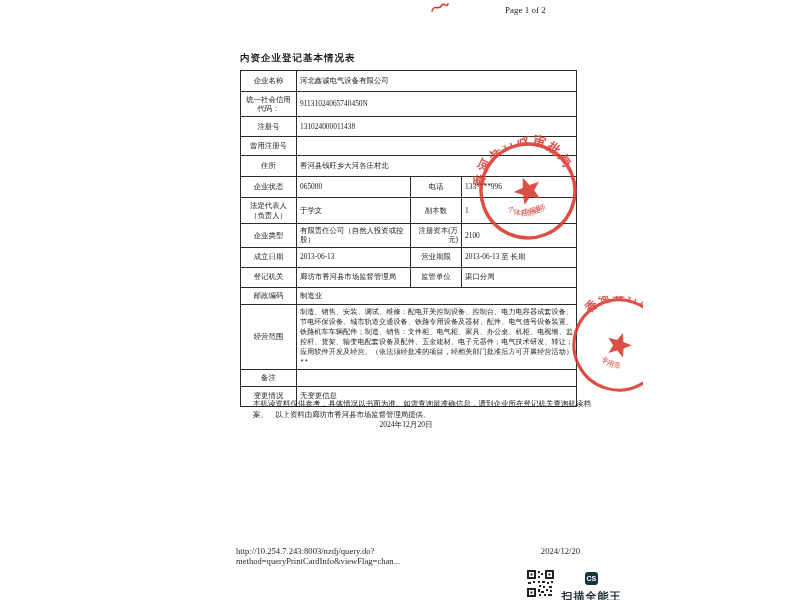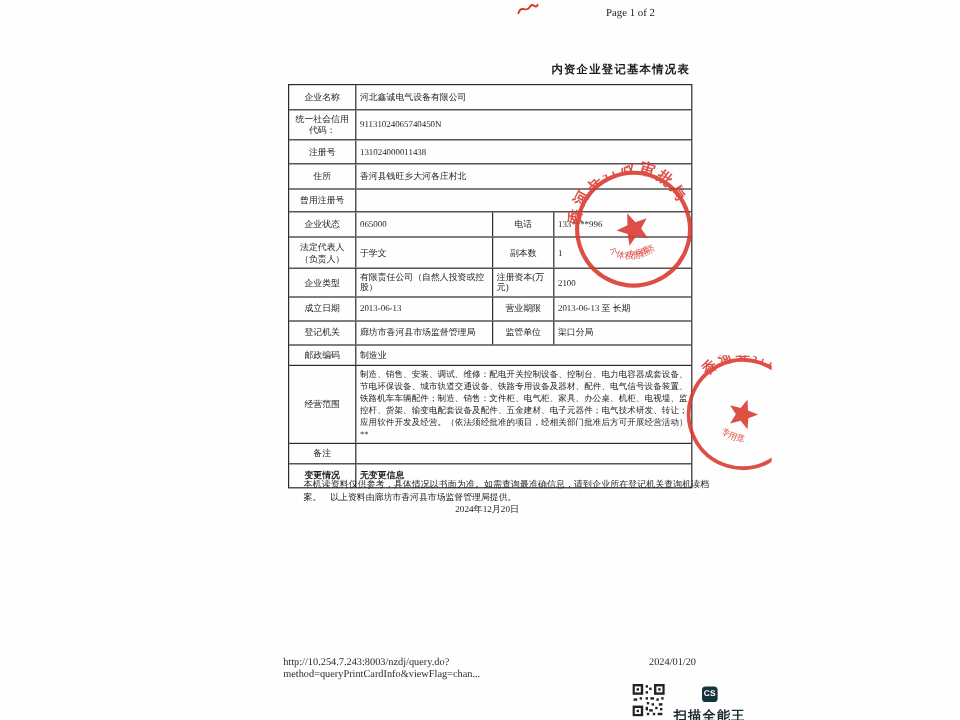--- a/index.html
+++ b/index.html
@@ -1,32 +1,32 @@
 <!DOCTYPE html>
 <html><head>
 <meta charset="utf-8">
 <style>
   html,body{margin:0;padding:0;}
   body{width:800px;height:600px;background:#ffffff;overflow:hidden;
        font-family:"Liberation Serif", serif;color:#1c1c1c;}
   .sheet{position:relative;width:800px;height:600px;background:#fefefe;}
   .page-indicator{position:absolute;left:505px;top:5px;font-size:9px;color:#222;}
-  .doc-title{position:absolute;left:240px;top:52px;width:335px;text-align:right;
+  .doc-title{position:absolute;left:240px;top:52px;width:335px;text-align:left;
              font-size:9.5px;font-weight:bold;letter-spacing:1px;}
   .doc-table{position:absolute;left:240px;top:70px;width:335px;
              border:1.3px solid #2b2b2b;font-size:7.4px;line-height:1.25;}
   .trow{display:flex;border-bottom:1px solid #2b2b2b;align-items:stretch;}
-  .trow:last-child{border-bottom:none;font-weight:bold;}
+  .trow:last-child{border-bottom:none;}
   .cell{padding:2px 3px;display:flex;align-items:center;box-sizing:border-box;}
   .lab{width:56px;justify-content:center;text-align:center;border-right:1px solid #2b2b2b;flex:none;}
   .val{flex:1;min-width:0;}
-  .lab2{width:52px;justify-content:center;text-align:left;
+  .lab2{width:52px;justify-content:center;text-align:right;
         border-left:1px solid #2b2b2b;border-right:1px solid #2b2b2b;flex:none;}
   .val2{width:114px;flex:none;}
-  .scope .val{display:block;font-size:7.1px;line-height:10px;text-align:justify;}
+  .scope .val{display:block;font-size:7.1px;line-height:10px;text-align:justify;font-family:Liberation Mono, monospace;}
   .notes{position:absolute;left:237px;top:398px;width:338px;font-size:7.4px;
          line-height:11px;text-align:justify;margin-left:16px;}
   .issue-date{position:absolute;left:237px;top:420px;width:338px;text-align:center;font-size:7.6px;}
   .url-line{position:absolute;left:236px;top:546px;width:344px;font-size:8.6px;color:#2a2a2a;
             display:flex;justify-content:space-between;gap:24px;}
   .stamp{position:absolute;opacity:.88;pointer-events:none;}
   .stamp2-clip{position:absolute;left:570px;top:296px;width:73px;height:100px;overflow:hidden;}
   .cs-block{position:absolute;left:527px;top:570px;display:flex;align-items:flex-start;gap:6px;
             font-family:"Liberation Sans", sans-serif;}
   .cs-right{display:flex;flex-direction:column;gap:1px;padding-top:2px;}
@@ -56,27 +56,27 @@
       <div class="cell val">河北鑫诚电气设备有限公司</div>
     </div>
     <div class="trow" style="min-height:24px">
       <div class="cell lab">统一社会信用代码：</div>
       <div class="cell val">91131024065740450N</div>
     </div>
     <div class="trow" style="min-height:19px">
       <div class="cell lab">注册号</div>
       <div class="cell val">131024000011438</div>
     </div>
-    <div class="trow" style="min-height:20px">
-      <div class="cell lab">住所</div>
-      <div class="cell val">香河县钱旺乡大河各庄村北</div>
-    </div>
     <div class="trow" style="min-height:18px">
       <div class="cell lab">曾用注册号</div>
       <div class="cell val"></div>
+    </div>
+    <div class="trow" style="min-height:20px">
+      <div class="cell lab">住所</div>
+      <div class="cell val">香河县钱旺乡大河各庄村北</div>
     </div>
     <div class="trow" style="min-height:20px">
       <div class="cell lab">企业状态</div>
       <div class="cell val">065000</div>
       <div class="cell lab2">电话</div>
       <div class="cell val2">133****996</div>
     </div>
     <div class="trow" style="min-height:25px">
       <div class="cell lab">法定代表人（负责人）</div>
       <div class="cell val">于学文</div>
@@ -153,21 +153,21 @@
         <textPath href="#s2top" startOffset="30">香河县行政审批局</textPath>
       </text>
       <text font-size="7.5" fill="#d9382d">
         <textPath href="#s2bot" startOffset="12">专用章</textPath>
       </text>
     </svg>
   </div>
 
   <div class="url-line">
     <span>http://10.254.7.243:8003/nzdj/query.do?method=queryPrintCardInfo&amp;viewFlag=chan...</span>
-    <span>2024/01/20</span>
+    <span>2024/12/20</span>
   </div>
 
   <div class="cs-block">
     <svg width="27" height="27" viewBox="0 0 27 27">
       <rect width="27" height="27" fill="#fff"></rect>
       <g fill="#222">
         <rect x="0" y="0" width="9" height="9"></rect>
           <rect x="2" y="2" width="5" height="5" fill="#fff"></rect>
           <rect x="3.5" y="3.5" width="2" height="2"></rect>
         <rect x="18" y="0" width="9" height="9"></rect>

